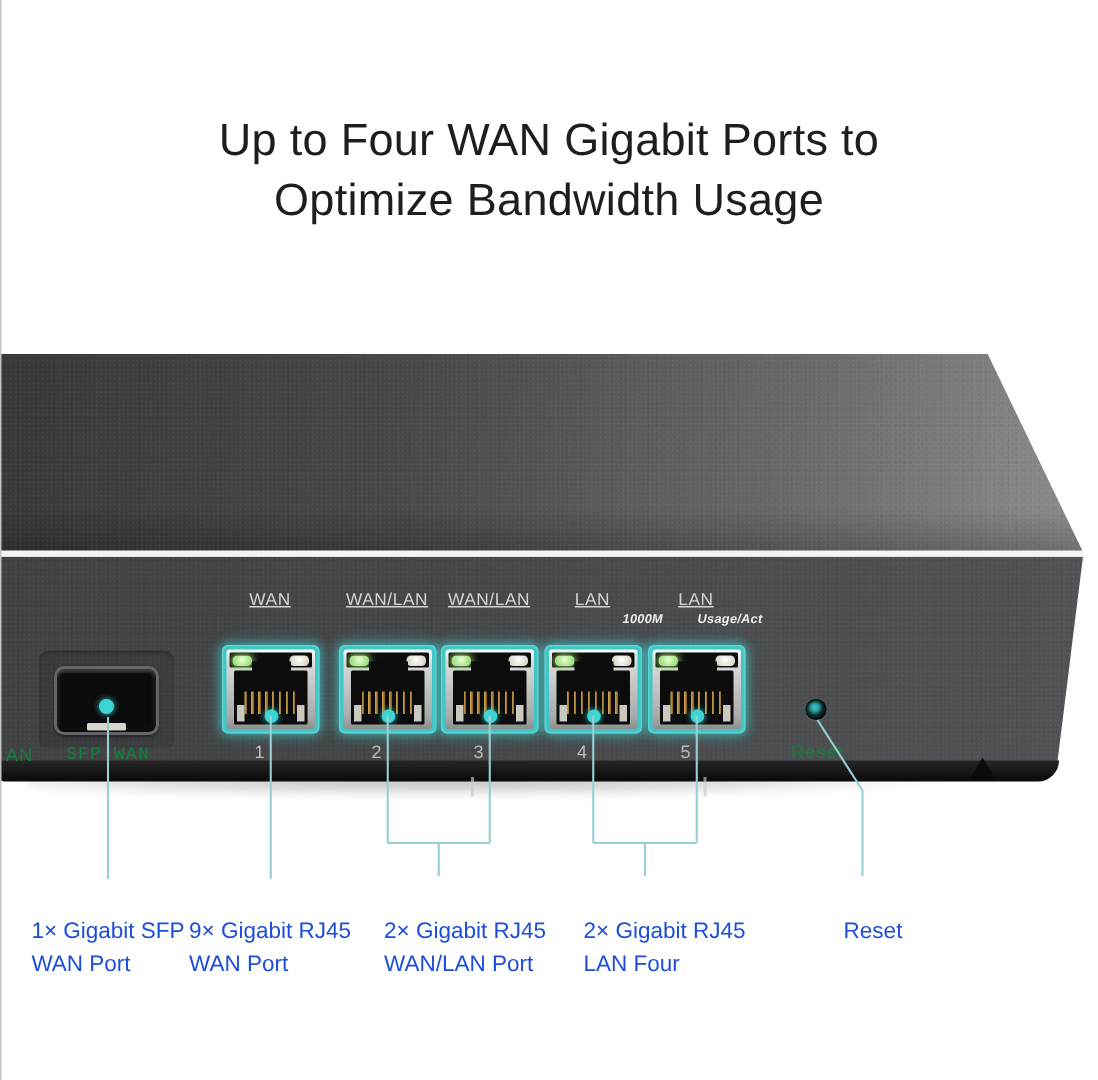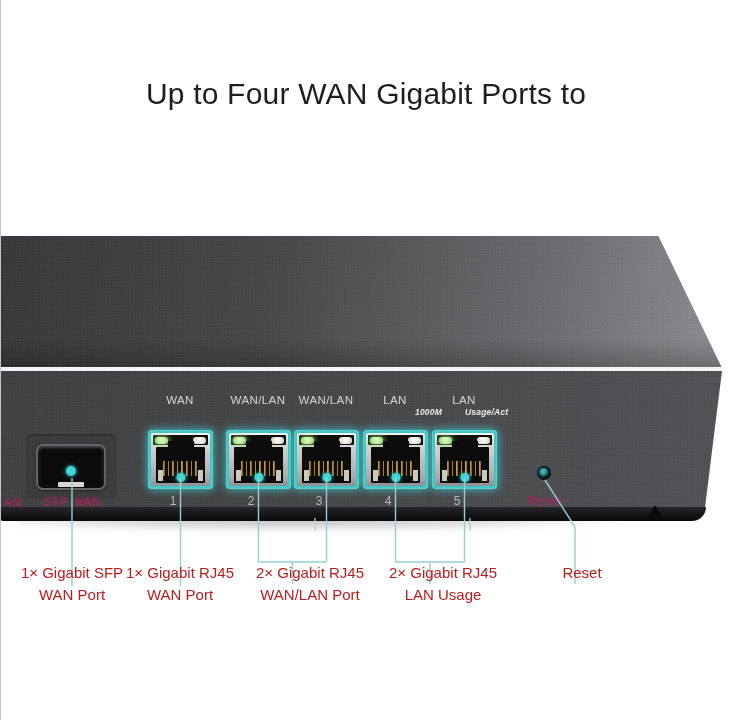--- a/index.html
+++ b/index.html
@@ -33,25 +33,25 @@
     background:radial-gradient(ellipse at 45% 40%, rgba(0,0,0,.25) 0%, rgba(0,0,0,.12) 45%, transparent 72%);
     filter:blur(3px);}
   .bottom-bar{position:absolute;left:0;top:507px;width:706px;height:14px;
     background:linear-gradient(#262626,#090909);border-radius:0 0 14px 3px;}
   .notch{position:absolute;left:646px;top:505px;width:18px;height:15px;background:#0b0b0b;
     clip-path:polygon(50% 0, 100% 100%, 0 100%);}
   .tick{position:absolute;width:2px;height:13px;background:#c4cbcb;opacity:.65;top:518px;}
 
   
   .plabel{position:absolute;top:394px;width:90px;text-align:center;font-size:11.5px;
-          color:#d3d4d4;letter-spacing:.4px;}
+          color:#d3d4d4;letter-spacing:.4px;text-decoration:underline;}
   .ledhdr{position:absolute;top:407px;width:64px;font-size:8.5px;
           font-weight:bold;color:#ededed;letter-spacing:.2px;font-style:italic;}
   .pnum{position:absolute;top:494px;width:20px;text-align:center;font-size:12px;color:#b9baba;}
-  .etch{position:absolute;top:496px;text-align:center;font-size:12px;color:#be185d;letter-spacing:.8px;}
+  .etch{position:absolute;top:496px;text-align:center;font-size:12px;color:#15803d;letter-spacing:.8px;}
 
   
   .port{position:absolute;top:430px;width:65px;height:59px;border-radius:4px;background:#3cc7c7;
         box-shadow:0 0 8px 1px rgba(64,205,205,.8), inset 0 0 2px rgba(255,255,255,.6);}
   .port-frame{position:absolute;inset:3px;border-radius:2px;
         background:linear-gradient(180deg,#fafafa 0%,#d8d8d8 20%,#a8a9a9 85%,#8e8f8f 100%);}
   .led-strip{position:absolute;top:2px;left:2px;right:2px;height:10px;background:#0d0d0d;border-radius:1px;}
   .led{position:absolute;top:4px;width:13px;height:7px;border-radius:3px;}
   .led.green{left:4px;background:radial-gradient(circle at 50% 40%,#eaffd6,#a3e182 70%);
              box-shadow:0 0 5px 1px rgba(150,220,110,.8);}
@@ -78,30 +78,31 @@
   .sfp-dot{position:absolute;bottom:9px;left:50%;transform:translateX(-50%);width:10px;height:10px;
         border-radius:50%;background:#3ed4d4;box-shadow:0 0 4px rgba(62,212,212,.95);}
 
   
   .reset-hole{position:absolute;left:537px;top:466px;width:14px;height:14px;border-radius:50%;
         background:radial-gradient(circle at 45% 40%, #3bc9c9 0%, #2b9a9a 24%, #123232 45%, #0a0d0d 68%, #1c1d1d 100%);
         box-shadow:inset 0 1px 2px rgba(0,0,0,.8), 0 1px 1px rgba(255,255,255,.10);}
 
   
   .callouts{position:absolute;inset:0;z-index:4;}
-  .ann{position:absolute;top:562px;transform:translateX(-50%);text-align:center;
-       font-size:15px;line-height:22px;font-weight:500;color:#b91c1c;white-space:nowrap;z-index:5;}
+  .ann{position:absolute;top:610px;transform:translateX(-50%);
+       font-size:15px;line-height:22px;font-weight:500;color:#1d4ed8;white-space:nowrap;z-index:5;}
 </style>
 </head>
 <body>
 
 <div id="canvas">
 
   <div class="title">
     <div>Up to Four WAN Gigabit Ports to</div>
+    <div>Optimize Bandwidth Usage</div>
   </div>
 
   <div class="router">
     <div class="top-face"></div>
     <div class="fold-line"></div>
     <div class="device-shadow"></div>
     <div class="front-face"></div>
     <div class="bottom-bar"></div>
     <div class="notch"></div>
     <div class="tick" style="left:314px;"></div>
@@ -215,29 +216,29 @@
       <path d="M395.5 477 V562 M464.5 477 V562 M395.5 562 H464.5 M430 562 V584"></path>
       <path d="M545 480 L575 527 V584"></path>
     </g>
   </svg>
 
   <div class="ann" style="left:72px;">
     <div>1× Gigabit SFP</div>
     <div>WAN Port</div>
   </div>
   <div class="ann" style="left:180px;">
-    <div>1× Gigabit RJ45</div>
+    <div>9× Gigabit RJ45</div>
     <div>WAN Port</div>
   </div>
   <div class="ann" style="left:310px;">
     <div>2× Gigabit RJ45</div>
     <div>WAN/LAN Port</div>
   </div>
   <div class="ann" style="left:443px;">
     <div>2× Gigabit RJ45</div>
-    <div>LAN Usage</div>
+    <div>LAN Four</div>
   </div>
   <div class="ann" style="left:582px;">
     <div>Reset</div>
     <div></div>
   </div>
 
 </div>
 
 </body></html>

